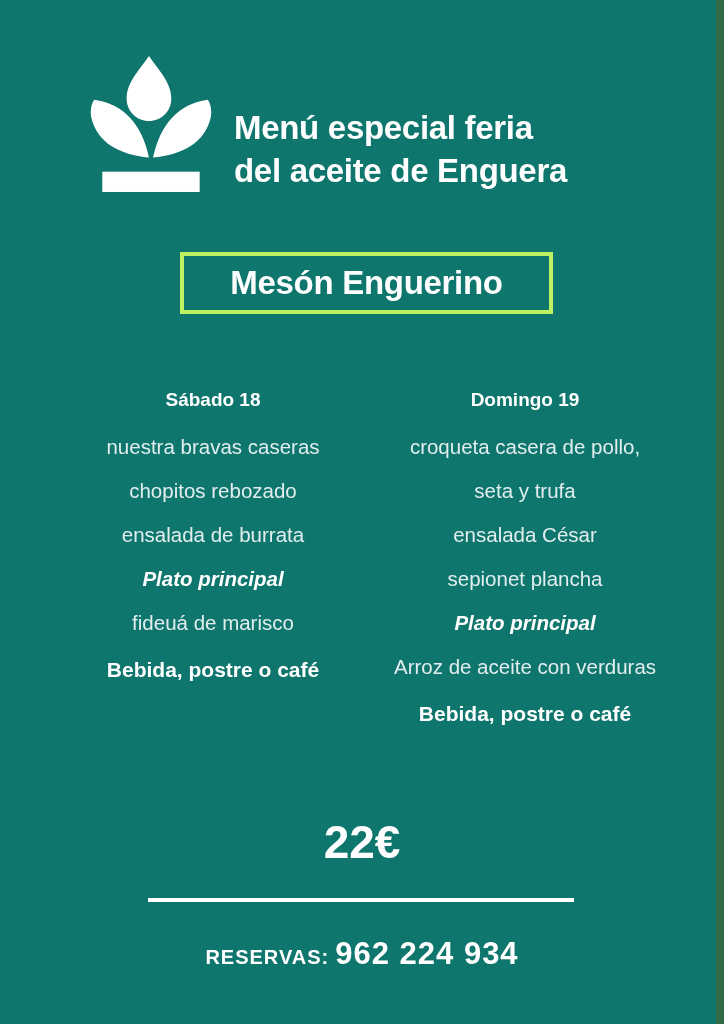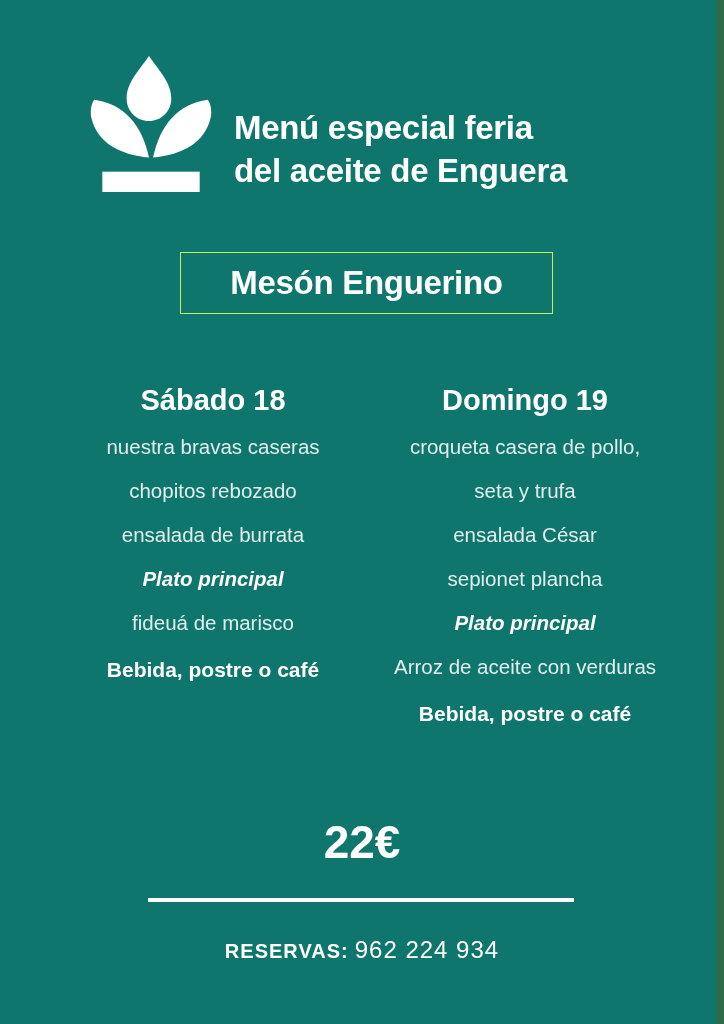--- a/index.html
+++ b/index.html
@@ -40,42 +40,42 @@
   }
 
   
   .restaurant-box {
     position: absolute;
     left: 180px;
     top: 252px;
     width: 373px;
     height: 62px;
     box-sizing: border-box;
-    border: 1px solid #bef264;
+    border: 4px solid #bef264;
     display: flex;
     align-items: center;
     justify-content: center;
   }
   .restaurant-box .name {
     font-size: 33px;
     font-weight: bold;
     letter-spacing: -0.3px;
   }
 
   
   .menu-col {
     position: absolute;
     top: 386px;
     text-align: center;
   }
   .menu-col.left  { left: 58px;  width: 310px; }
   .menu-col.right { left: 368px; width: 314px; }
 
   .day-heading {
-    font-size: 29px;
+    font-size: 19px;
     font-weight: bold;
     line-height: 28px;
     margin: 0 0 20px 0;
   }
   .starter, .main-dish {
     font-size: 20.5px;
     font-weight: 300;
     line-height: 23px;
     color: rgba(255,255,255,0.88);
     margin-top: 21px;
@@ -126,22 +126,22 @@
     justify-content: center;
     align-items: baseline;
     gap: 6px;
   }
   .reservas .label {
     font-size: 20px;
     font-weight: bold;
     letter-spacing: 1px;
   }
   .reservas .phone {
-    font-size: 24px;
-    font-weight: normal;
+    font-size: 31px;
+    font-weight: bold;
     letter-spacing: 1px;
   }
 </style>
 </head>
 <body>
 
 <div class="poster">
 
   <div class="logo">
     <svg viewBox="0 0 120 140" xmlns="http://www.w3.org/2000/svg" aria-hidden="true">

